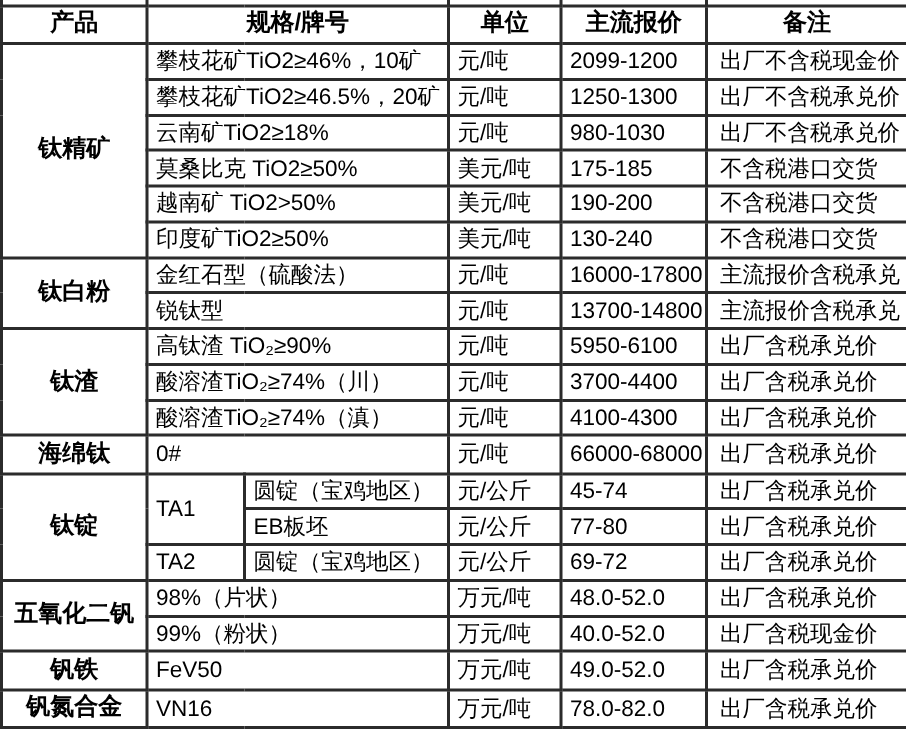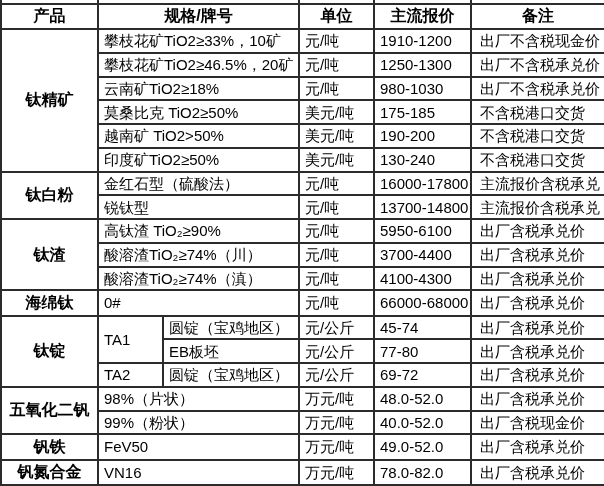--- a/index.html
+++ b/index.html
@@ -76,23 +76,23 @@
   <tr class="header-row">
     <th>产品</th>
     <th colspan="2">规格/牌号</th>
     <th>单位</th>
     <th>主流报价</th>
     <th>备注</th>
   </tr>
 
   <tr>
     <td class="group" rowspan="6">钛精矿</td>
-    <td class="spec" colspan="2">攀枝花矿TiO2≥33%，10矿</td>
-    <td class="unit">元/吨</td>
-    <td class="price">1910-1200</td>
+    <td class="spec" colspan="2">攀枝花矿TiO2≥46%，10矿</td>
+    <td class="unit">元/吨</td>
+    <td class="price">2099-1200</td>
     <td class="note">出厂不含税现金价</td>
   </tr>
   <tr>
     <td class="spec" colspan="2">攀枝花矿TiO2≥46.5%，20矿</td>
     <td class="unit">元/吨</td>
     <td class="price">1250-1300</td>
     <td class="note">出厂不含税承兑价</td>
   </tr>
   <tr>
     <td class="spec" colspan="2">云南矿TiO2≥18%</td>

